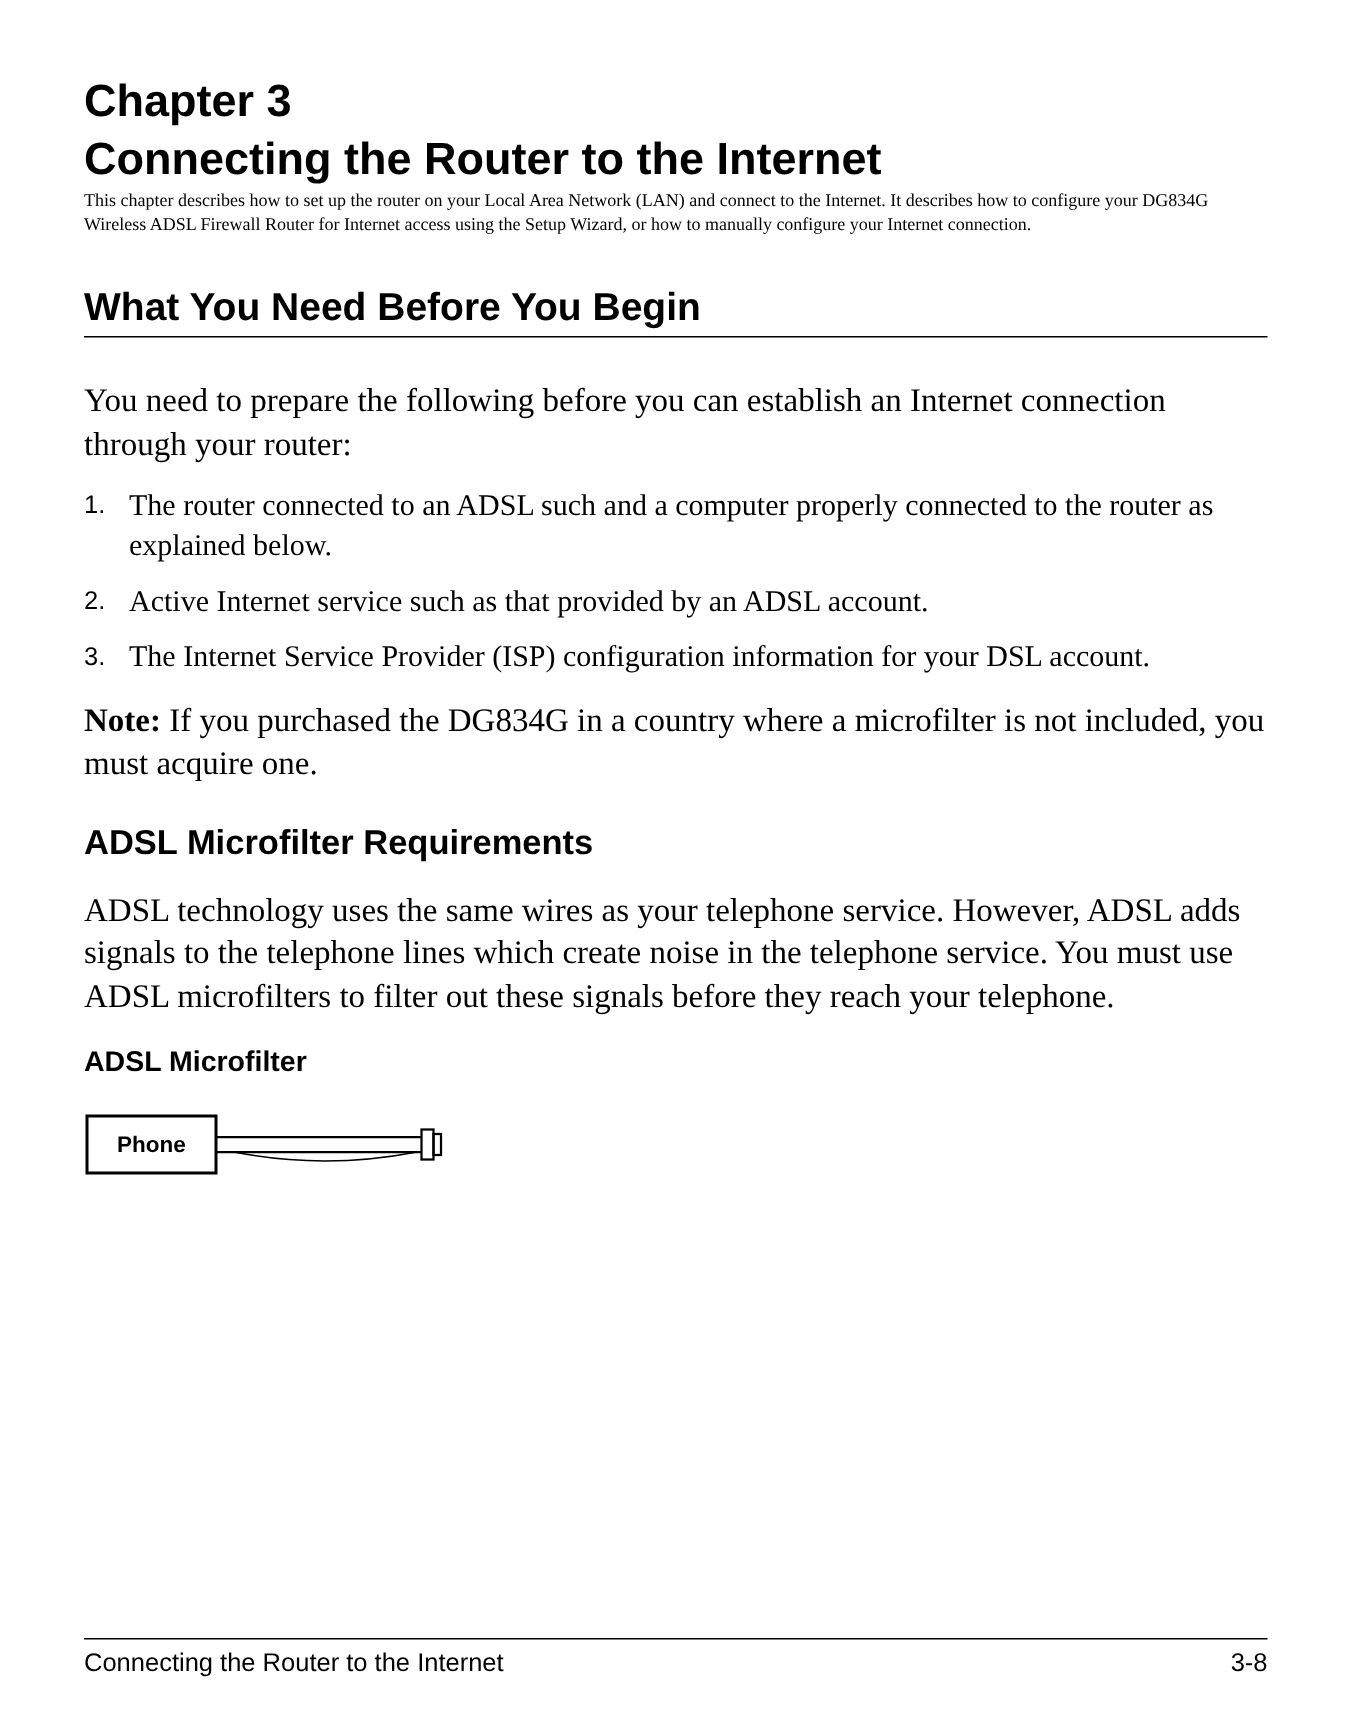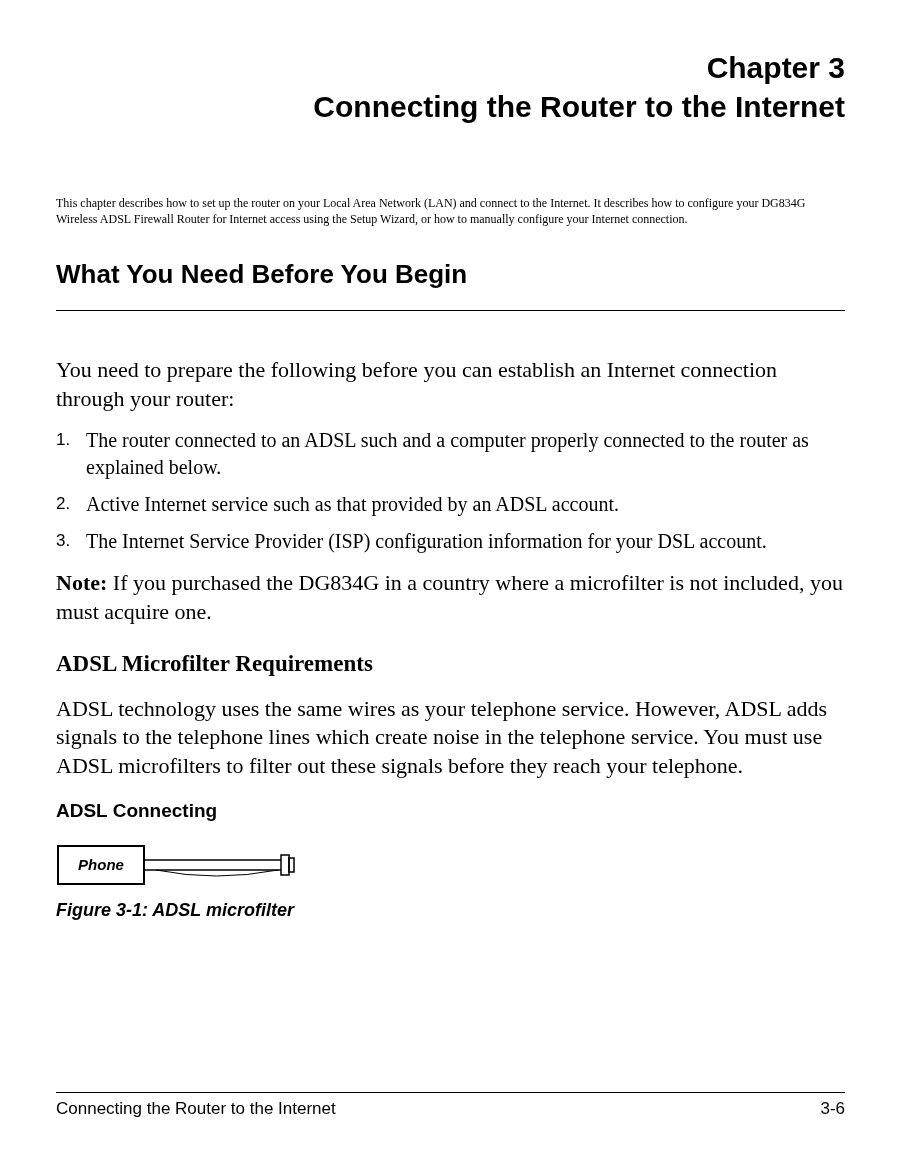--- a/index.html
+++ b/index.html
@@ -10,48 +10,46 @@
     body {
       width: 901px;
       height: 1155px;
       background: #ffffff;
       font-family: "Times New Roman", Times, serif;
       color: #000000;
       position: relative;
       padding: 48px 56px 0 56px;
     }
     .chapter-header {
-      text-align: right;
       font-family: Arial, Helvetica, sans-serif;
       font-weight: bold;
-      margin-bottom: 70px;
     }
     .chapter-number {
       font-size: 30px;
       line-height: 1.3;
     }
     .chapter-title {
       font-size: 30px;
       line-height: 1.3;
     }
     .intro {
       font-size: 12px;
       line-height: 1.3;
       margin-bottom: 32px;
     }
     .h1 {
       font-family: Arial, Helvetica, sans-serif;
       font-weight: bold;
       font-size: 26px;
       border-bottom: 1px solid #000;
-      padding-bottom: 20px;
-      margin-bottom: 45px;
+      padding-bottom: 4px;
+      margin-bottom: 28px;
     }
     .h2 {
-      font-family: Liberation Serif, serif;
+      font-family: Liberation Sans, sans-serif;
       font-weight: bold;
       font-size: 23px;
       margin-bottom: 18px;
       margin-top: 24px;
     }
     .h3 {
       font-family: Arial, Helvetica, sans-serif;
       font-weight: bold;
       font-size: 19px;
       margin-bottom: 18px;
@@ -81,21 +79,20 @@
     .list-text {
       flex: 1;
     }
     .note-label {
       font-family: Liberation Serif, serif;
       font-weight: bold;
     }
     .figure {
       margin-top: 8px;
       margin-bottom: 14px;
-      font-style: italic;
     }
     .microfilter-svg {
       display: block;
     }
     .figure-caption {
       font-family: Arial, Helvetica, sans-serif;
       font-weight: bold;
       font-size: 18px;
       margin-top: 10px;
     }
@@ -142,31 +139,30 @@
 </div>
 
 <p class="body-text">
   <span class="note-label">Note:</span><span> If you purchased the DG834G in a country where a microfilter is not included, you must acquire one.</span>
 </p>
 
 <h3 class="h2">ADSL Microfilter Requirements</h3>
 
 <p class="body-text">ADSL technology uses the same wires as your telephone service. However, ADSL adds signals to the telephone lines which create noise in the telephone service. You must use ADSL microfilters to filter out these signals before they reach your telephone.</p>
 
-<h4 class="h3">ADSL Connecting</h4>
+<h4 class="h3">ADSL Microfilter</h4>
 
 <div class="figure">
   <svg class="microfilter-svg" width="250" height="50" viewBox="0 0 250 50">
     <rect x="2" y="6" width="86" height="38" fill="none" stroke="#000" stroke-width="2"></rect>
     <text x="45" y="30" text-anchor="middle" font-family="Arial, Helvetica, sans-serif" font-weight="bold" font-size="15">Phone</text>
     <line x1="88" y1="20" x2="225" y2="20" stroke="#000" stroke-width="1.5"></line>
     <line x1="88" y1="30" x2="225" y2="30" stroke="#000" stroke-width="1.5"></line>
     <path d="M 100 30 Q 160 42 222 30" fill="none" stroke="#000" stroke-width="1"></path>
     <rect x="225" y="15" width="8" height="20" fill="none" stroke="#000" stroke-width="1.5"></rect>
     <rect x="233" y="18" width="5" height="14" fill="none" stroke="#000" stroke-width="1.5"></rect>
   </svg>
-  <div class="figure-caption">Figure 3-1:  ADSL microfilter</div>
 </div>
 
 <div class="footer">
   <span>Connecting the Router to the Internet</span>
-  <span>3-6</span>
+  <span>3-8</span>
 </div>
 
 </body></html>

